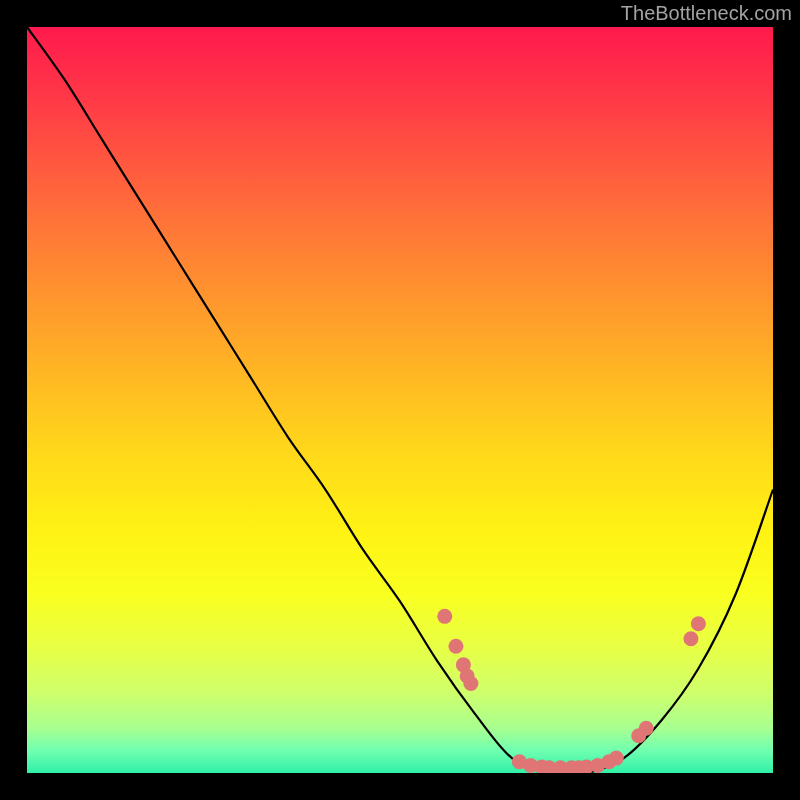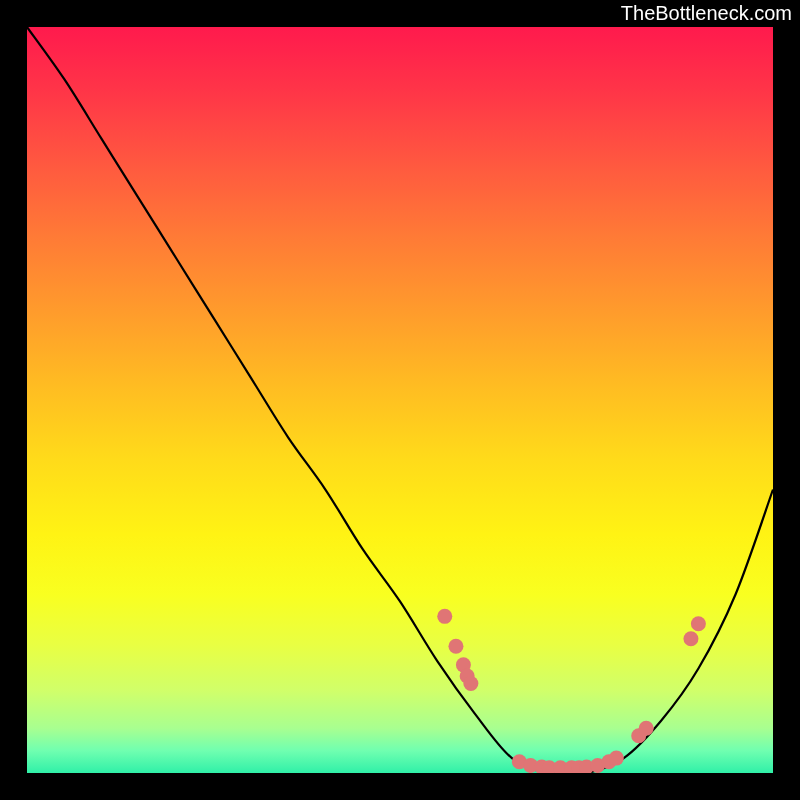--- a/index.html
+++ b/index.html
@@ -7,21 +7,21 @@
     width: 800px;
     height: 800px;
     background: #000;
     position: relative;
     font-family: Arial, sans-serif;
   }
   .watermark {
     position: absolute;
     top: 2px;
     right: 8px;
-    color: #ffffff;
+    color: #a3a3a3;
     font-size: 20px;
     font-weight: 500;
     z-index: 10;
   }
   .plot-area {
     position: absolute;
     left: 27px;
     top: 27px;
     width: 746px;
     height: 746px;

